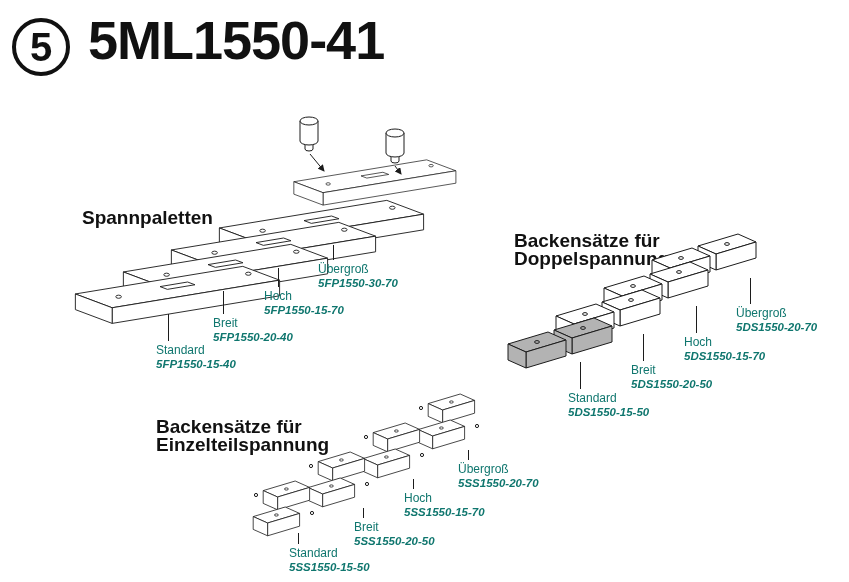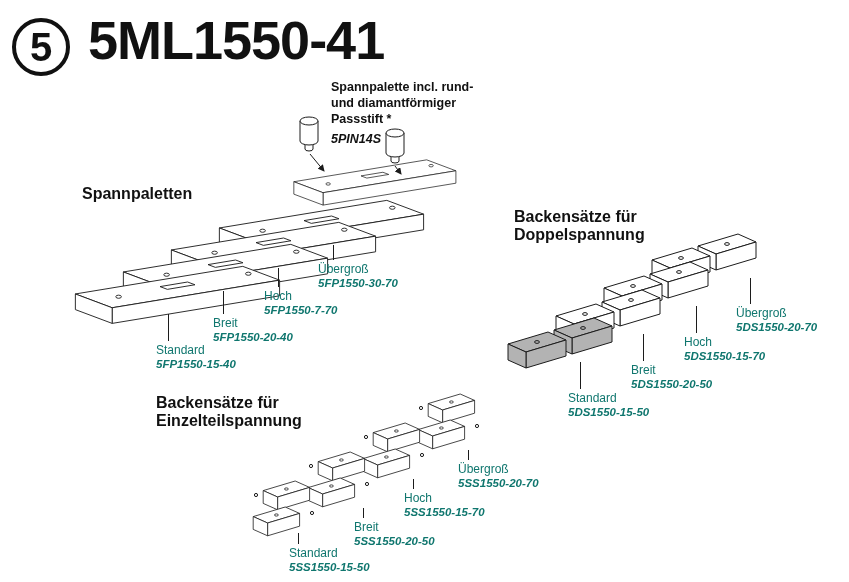--- a/index.html
+++ b/index.html
@@ -22,21 +22,21 @@
   .subtitle {
     position:absolute; left:92px; top:70px;
     font-size:19px; font-weight:bold; letter-spacing:1px;
   }
   .annotation {
     position:absolute; left:331px; top:79px; width:175px;
     font-size:12.5px; font-weight:bold; line-height:16px;
   }
   .annotation .pn { margin-top:4px; font-style:italic; }
   .group { position:absolute; }
-  .group-heading { position:absolute; font-size:16px; font-weight:bold; line-height:18px; white-space:nowrap; }
+  .group-heading { position:absolute; font-size:19px; font-weight:bold; line-height:18px; white-space:nowrap;margin-top:24px; }
   .fig { position:absolute; }
   svg.fig { fill:#fff; stroke:#1c1c1c; stroke-width:1; stroke-linejoin:round; }
   svg.fig use.gray { fill:#b3b3b3; }
   .leader { position:absolute; width:1px; background:#1c1c1c; }
   .callout { position:absolute; font-size:12px; line-height:14px; white-space:nowrap; color:#0f766e; }
   .callout .c-pn { font-weight:bold; font-style:italic; font-size:11.5px; }
 </style>
 </head>
 <body>
 
@@ -77,26 +77,20 @@
         <ellipse cx="11" cy="7" rx="9" ry="4"></ellipse>
       </g>
     </defs>
   </svg>
 
   <div class="logo">
     <span>5</span>
   </div>
   <div class="title">5ML1550-41</div>
 
-  <div class="annotation">
-    <div>Spannpalette incl. rund-</div>
-    <div>und diamantförmiger</div>
-    <div>Passstift *</div>
-    <div class="pn">5PIN14S</div>
-  </div>
 
   <svg class="fig" style="left:286px; top:110px;" width="190" height="102" viewBox="0 0 190 102">
     <use href="#pallet" transform="translate(2,44) scale(0.73)"></use>
     <use href="#pin" transform="translate(12,4)"></use>
     <use href="#pin" transform="translate(98,16)"></use>
     <line x1="24" y1="44" x2="38" y2="61" marker-end="url(#arrow)"></line>
     <line x1="109" y1="56" x2="115" y2="64" marker-end="url(#arrow)"></line>
   </svg>
 
   <div class="group" style="left:66px; top:183px; width:385px; height:200px;">
@@ -113,21 +107,21 @@
     <div class="leader" style="left:212px; top:85px; height:19px;"></div>
     <div class="leader" style="left:157px; top:108px; height:23px;"></div>
     <div class="leader" style="left:102px; top:131px; height:27px;"></div>
 
     <div class="callout" style="left:252px; top:79px;">
       <div class="c-label">Übergroß</div>
       <div class="c-pn">5FP1550-30-70</div>
     </div>
     <div class="callout" style="left:198px; top:106px;">
       <div class="c-label">Hoch</div>
-      <div class="c-pn">5FP1550-7-70</div>
+      <div class="c-pn">5FP1550-15-70</div>
     </div>
     <div class="callout" style="left:147px; top:133px;">
       <div class="c-label">Breit</div>
       <div class="c-pn">5FP1550-20-40</div>
     </div>
     <div class="callout" style="left:90px; top:160px;">
       <div class="c-label">Standard</div>
       <div class="c-pn">5FP1550-15-40</div>
     </div>
   </div>

